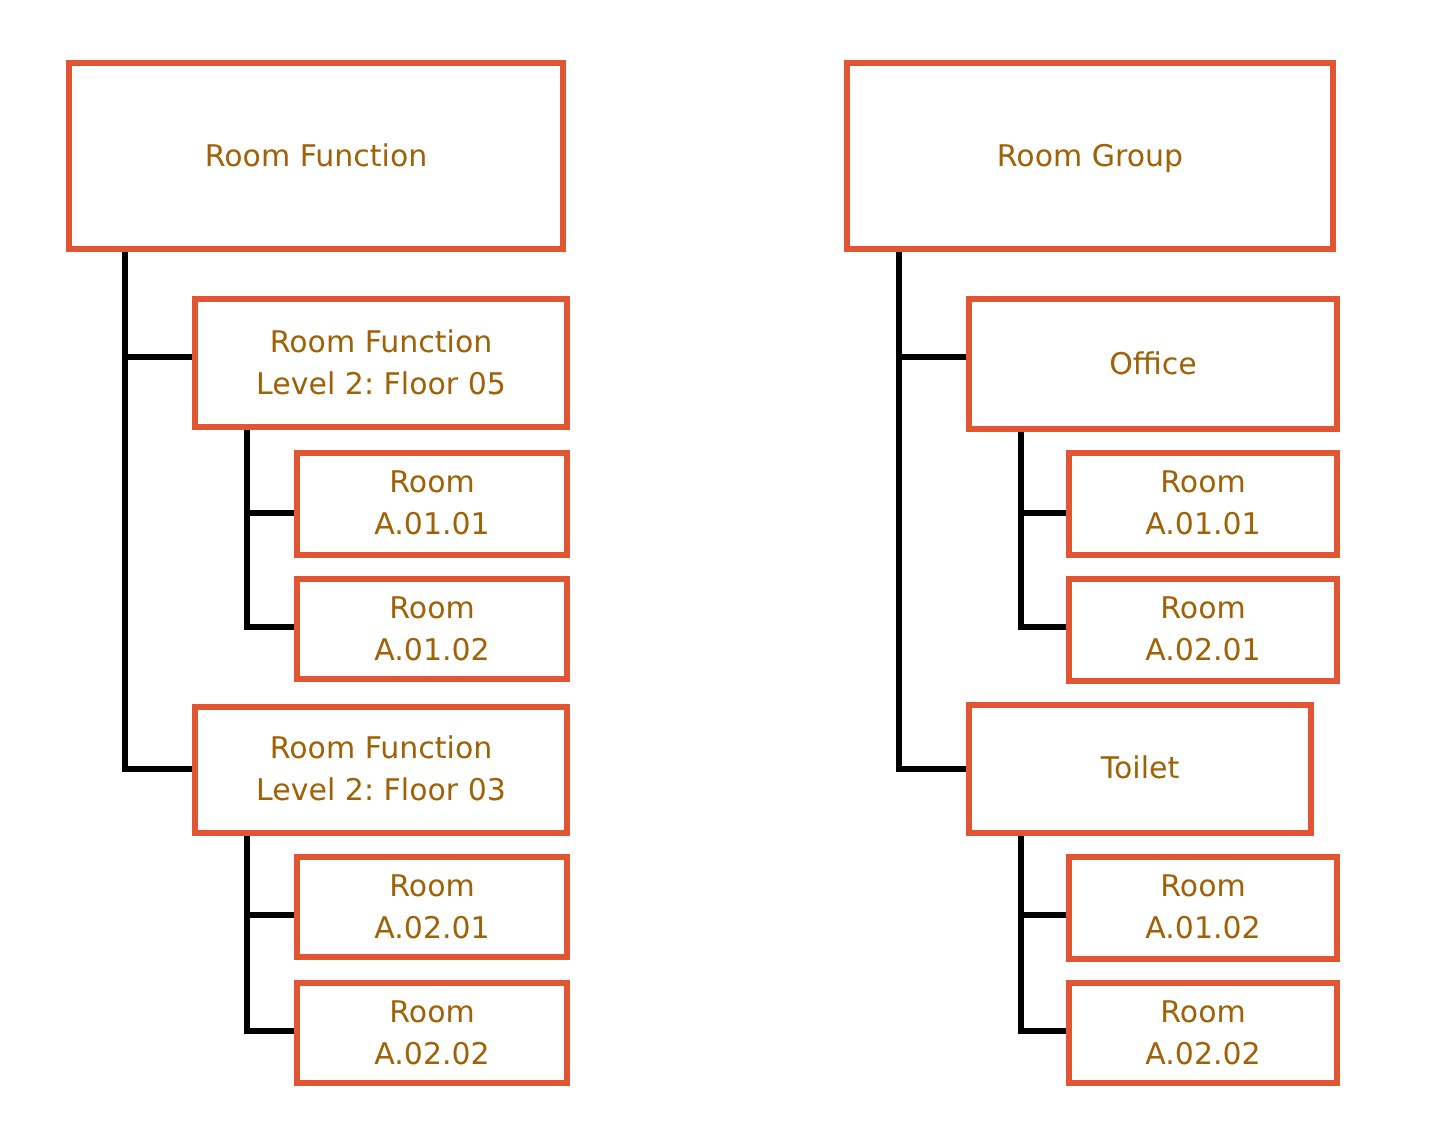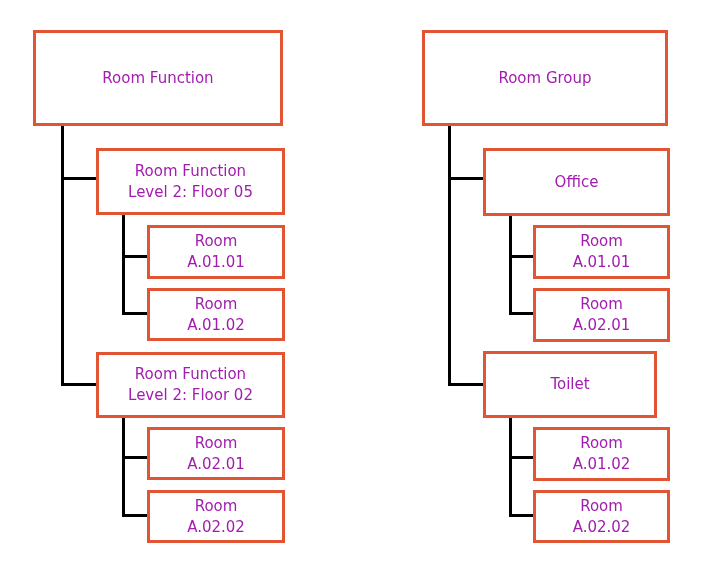--- a/index.html
+++ b/index.html
@@ -6,21 +6,21 @@
     margin: 0;
     padding: 0;
     background: #ffffff;
   }
   #canvas {
     position: relative;
     width: 728px;
     height: 565px;
     background: #ffffff;
     font-family: "DejaVu Sans", "Liberation Sans", sans-serif;
-    color: #a21caf;
+    color: #a16207;
     overflow: hidden;
   }
   .node {
     position: absolute;
     box-sizing: border-box;
     border: 3px solid #e25532;
     background: #ffffff;
     display: flex;
     align-items: center;
     justify-content: center;
@@ -64,21 +64,21 @@
   <div class="node" style="left:147px; top:288px; width:138px; height:53px;">
     <div>
       <span class="line">Room</span>
       <span class="line">A.01.02</span>
     </div>
   </div>
 
   <div class="node" style="left:96px; top:352px; width:189px; height:66px;">
     <div>
       <span class="line">Room Function</span>
-      <span class="line">Level 2: Floor 02</span>
+      <span class="line">Level 2: Floor 03</span>
     </div>
   </div>
 
   <div class="node" style="left:147px; top:427px; width:138px; height:53px;">
     <div>
       <span class="line">Room</span>
       <span class="line">A.02.01</span>
     </div>
   </div>
 

